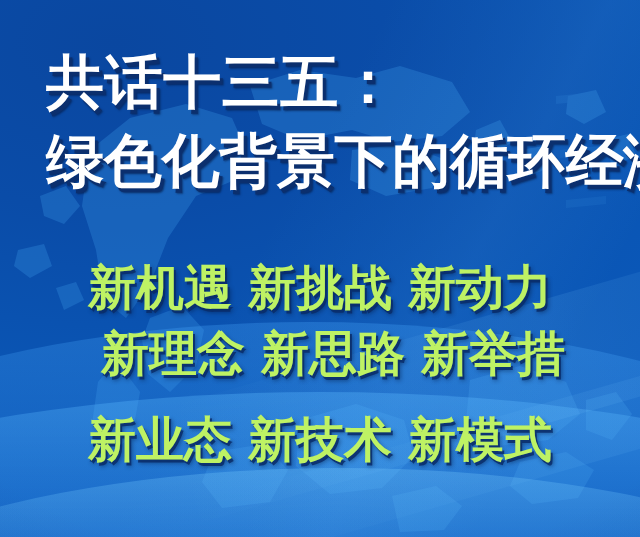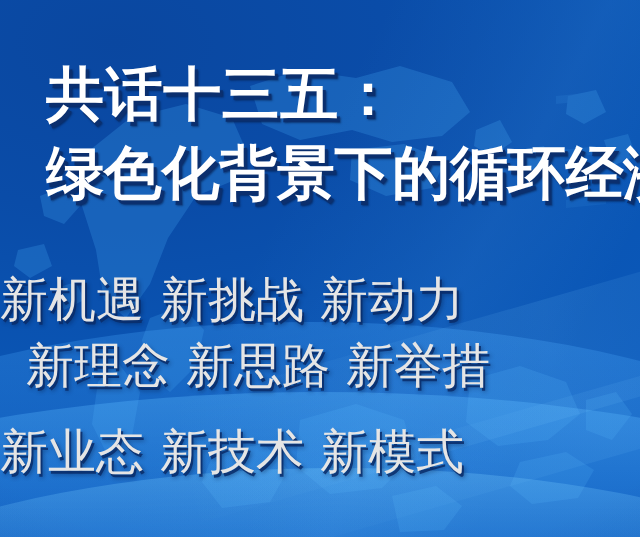--- a/index.html
+++ b/index.html
@@ -91,21 +91,20 @@
     position: absolute;
     inset: 0;
     background:
       radial-gradient(130% 110% at 50% 45%, rgba(0,0,0,0.00) 55%, rgba(0,20,70,0.16) 100%);
   }
 
   
   .content {
     position: absolute;
     inset: 0;
-    margin-top: 12px;
   }
 
   .headline {
     position: absolute;
     left: 0;
     right: 0;
     color: #ffffff;
     font-weight: bold;
     letter-spacing: 0.01em;
     white-space: nowrap;
@@ -128,23 +127,23 @@
     letter-spacing: -0.005em;
     text-shadow:
       3px 4px 0 #0b2f6e,
       4px 5px 2px rgba(3,22,60,0.55);
   }
 
   .subline {
     position: absolute;
     left: 0;
     right: 0;
-    text-align: left;
-    color: #e5e5e5;
-    font-weight: normal;
+    text-align: center;
+    color: #bef264;
+    font-weight: bold;
     font-size: 48px;
     line-height: 52px;
     white-space: nowrap;
     text-shadow:
       2px 3px 0 rgba(9,44,104,0.85),
       3px 4px 4px rgba(3,22,60,0.45);
   }
   .subline-1 { top: 262px; }
   .subline-2 { top: 328px; padding-left: 26px; }
   .subline-3 { top: 414px; }

